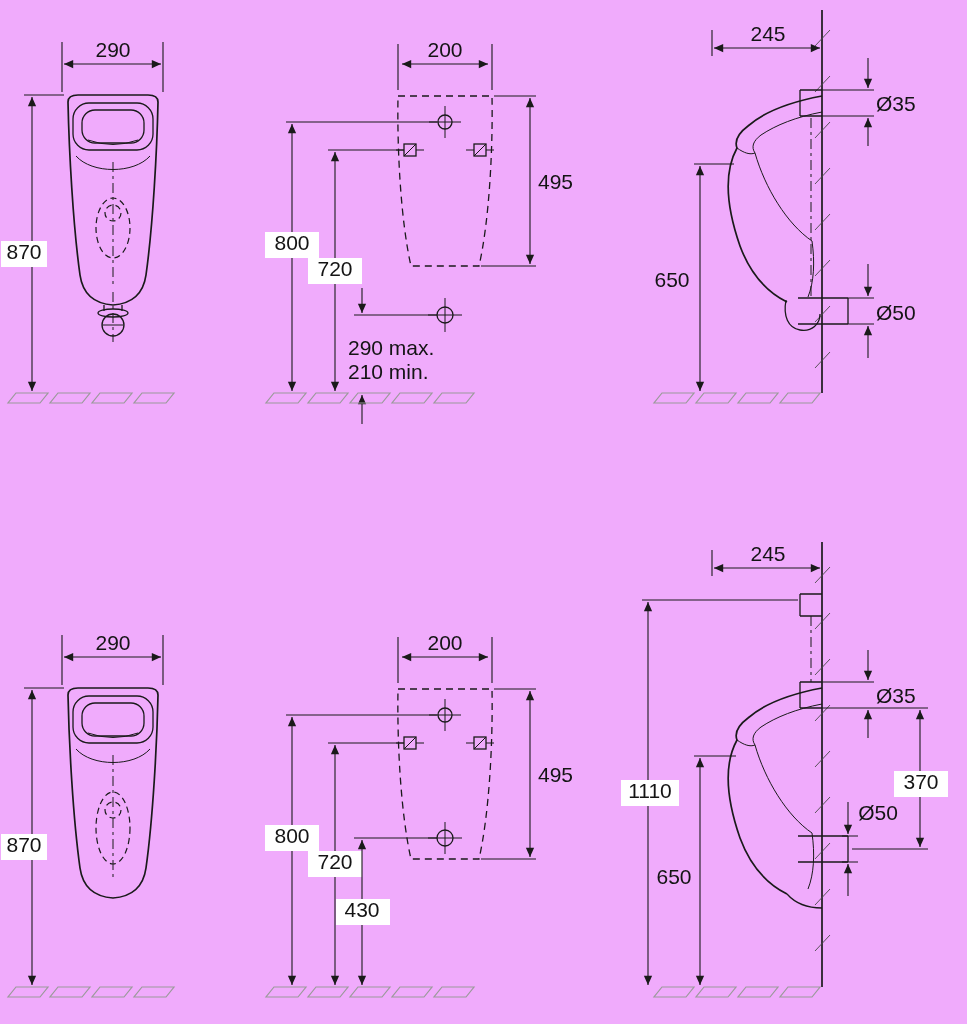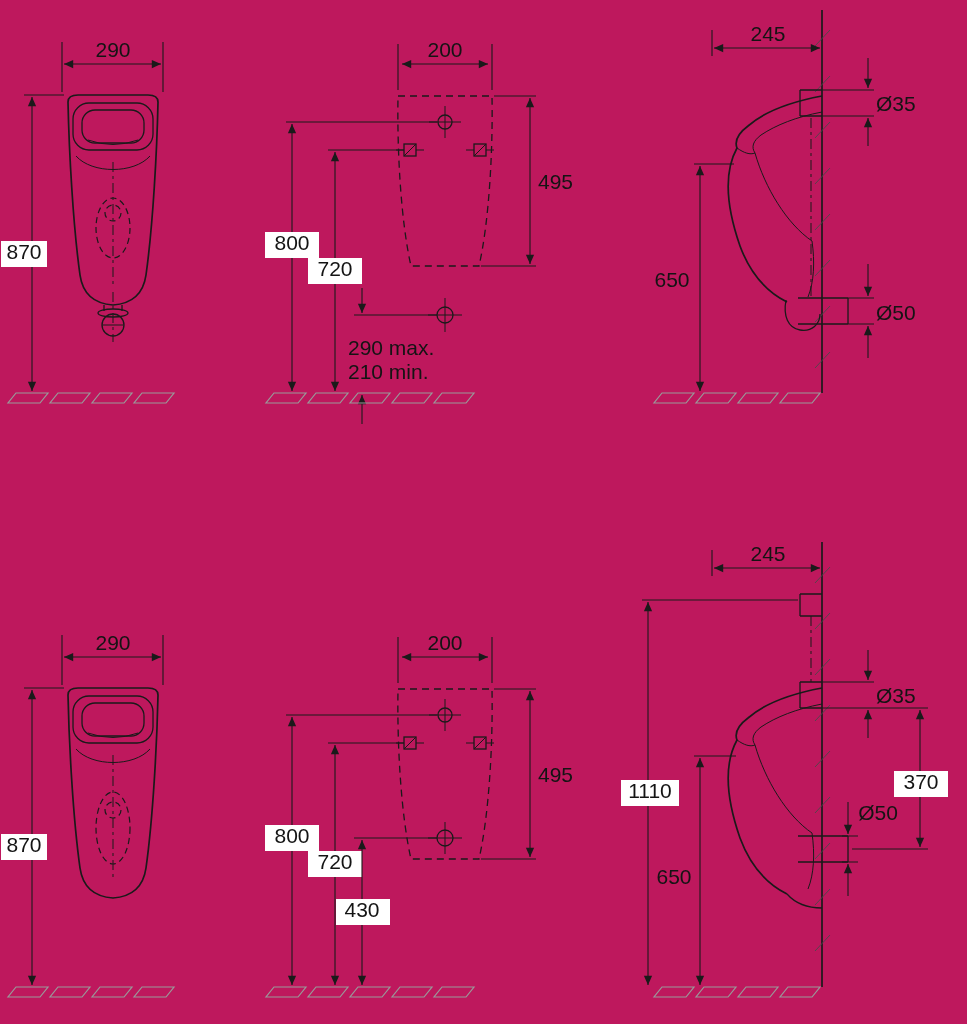--- a/index.html
+++ b/index.html
@@ -1,16 +1,16 @@
 <!DOCTYPE html>
 <html><head>
 <meta charset="utf-8">
 <style>
   html,body { margin:0; padding:0; background:#ffffff; }
-  .stage { width:967px; height:1024px; background:#be185d; position:relative; }
+  .stage { width:967px; height:1024px; background:#f0abfc; position:relative; }
   svg text {
     font-family:"Liberation Sans", sans-serif;
     font-size:21px;
     fill:#141414;
   }
   .tm { text-anchor:middle; }
   .ln   { stroke:#1a1a1a; stroke-width:1; fill:none; }
   .ln2  { stroke:#1a1a1a; stroke-width:1.7; fill:none; }
   .ln13 { stroke:#1a1a1a; stroke-width:1.3; fill:none; }
   .dsh  { stroke:#1a1a1a; stroke-width:1.2; fill:none; stroke-dasharray:6 4; }

